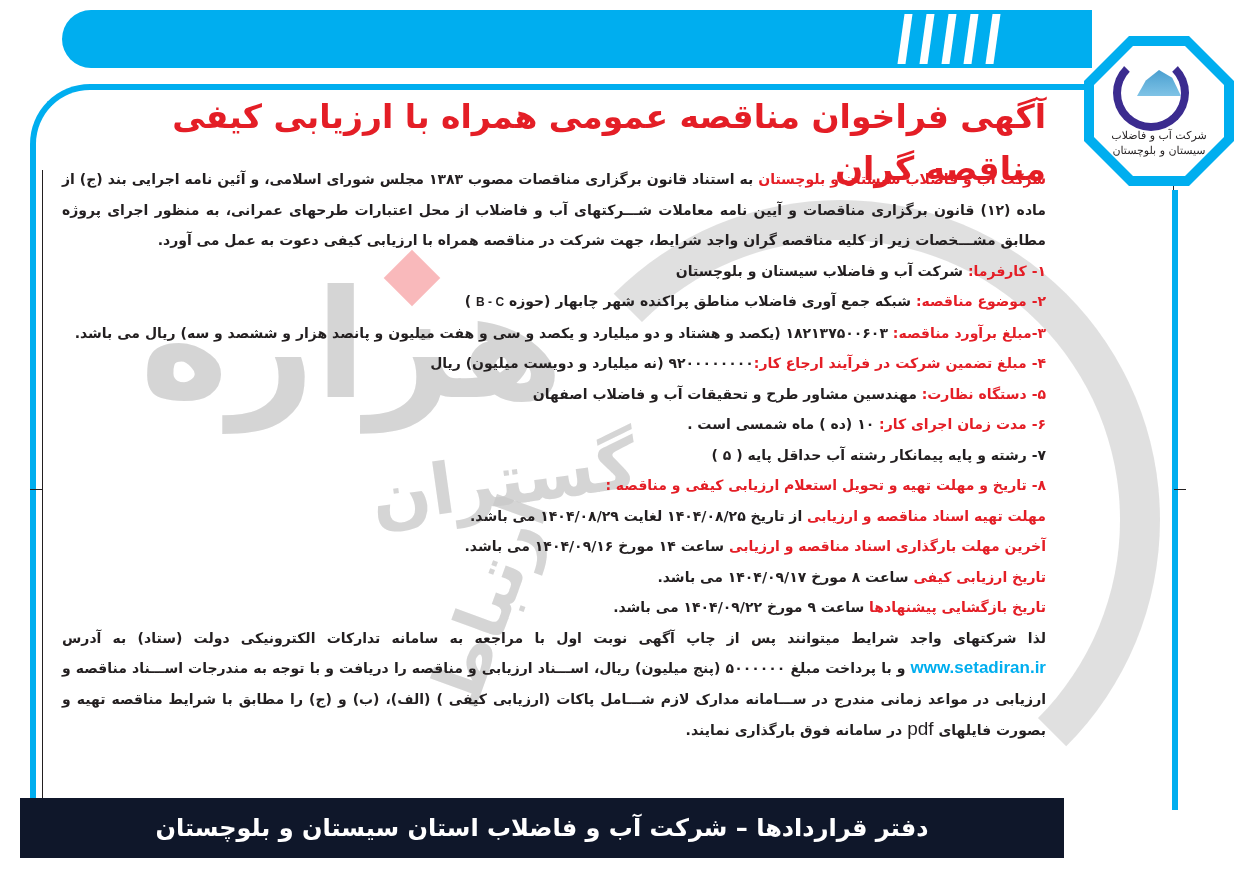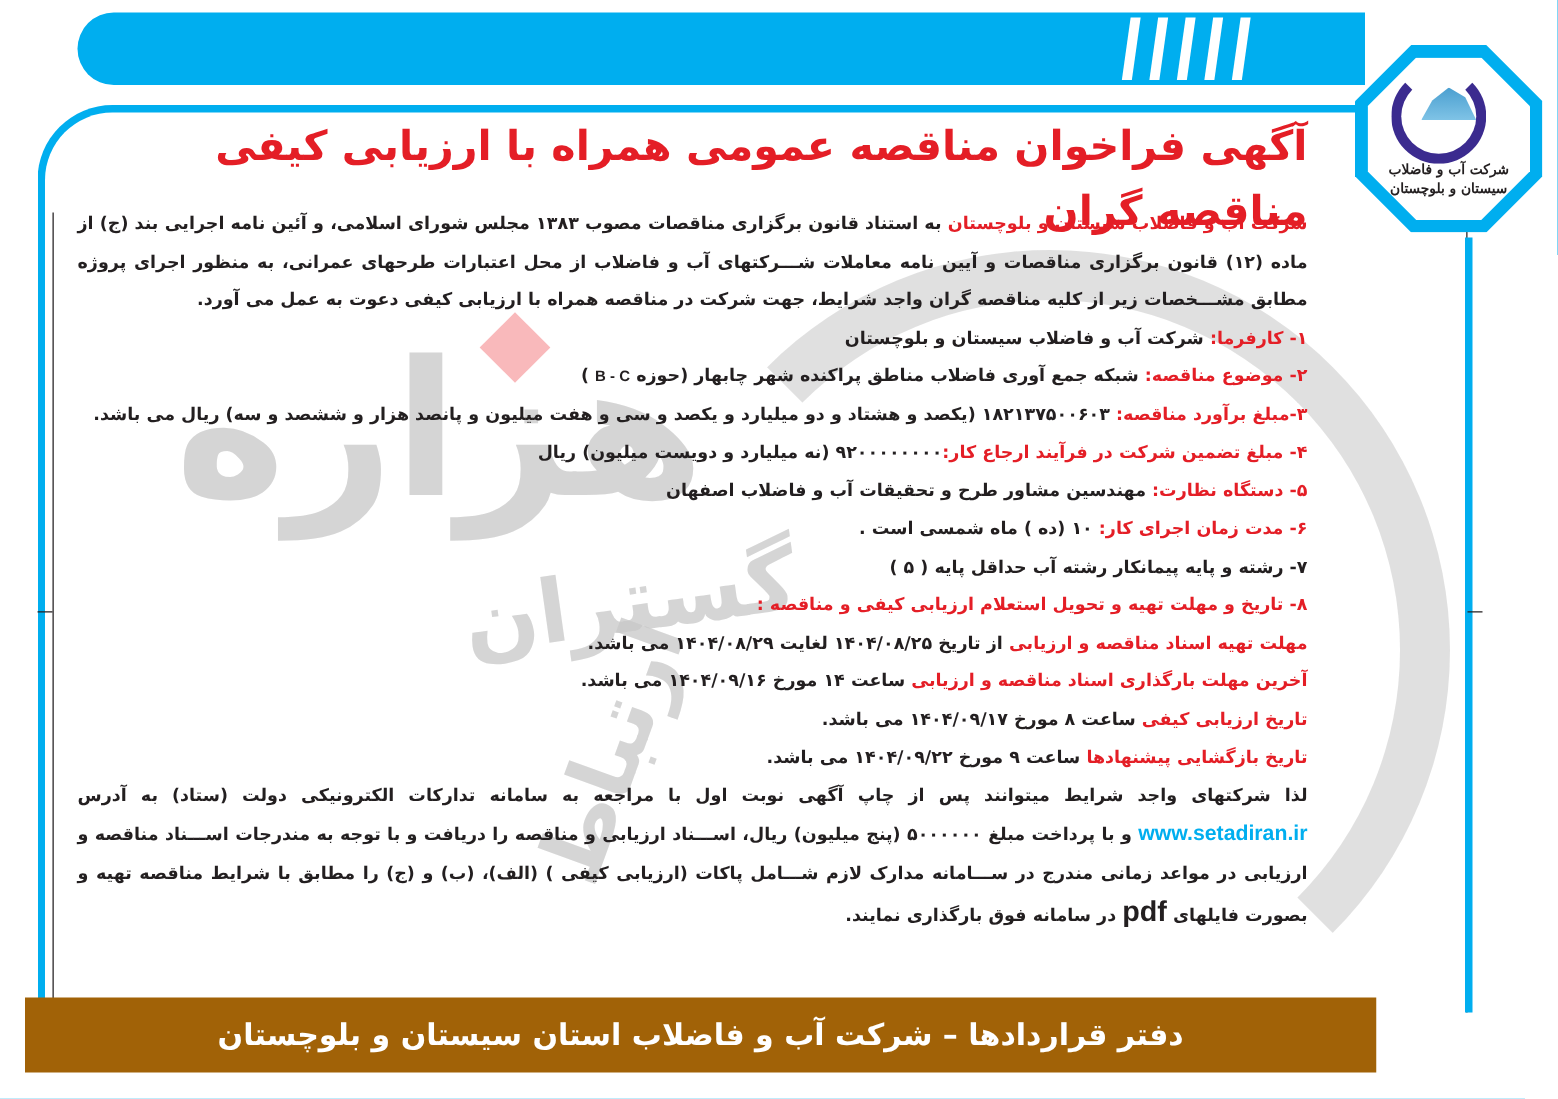--- a/index.html
+++ b/index.html
@@ -49,53 +49,53 @@
     position:absolute; right:57px; top:55px; width:60px; height:60px;
     border:8px solid #3b2b8f; border-top-color:transparent; border-radius:50%;
   }
   .logo-wave {
     position:absolute; right:65px; top:70px; width:44px; height:26px;
     background:linear-gradient(180deg,#4a9fd0,#7fc3e6);
     clip-path:polygon(0 100%,20% 40%,50% 0,80% 30%,100% 100%);
   }
   .logo-text {
     position:absolute; right:28px; top:128px; width:118px; text-align:center;
-    font-family:"DejaVu Serif", serif; font-size:11px; color:#231f20; line-height:15px;font-weight:bold;
+    font-family:"DejaVu Serif", serif; font-size:11px; color:#231f20; line-height:15px;
   }
   .headline {
     position:absolute; left:60px; right:200px; top:91px; text-align:right;
     color:#e41e26; font-weight:bold; font-size:33px; line-height:52px;
   }
   .body {
     position:absolute; left:62px; right:200px; top:164px;
     font-size:14px; line-height:30.5px; font-weight:bold; text-align:justify;
   }
   .body p { margin:0; }
   .red { color:#e41e26; }
   .lbl { color:#e41e26; }
   .url { color:#00aeef; font-family:"Liberation Sans", sans-serif; font-weight:bold; font-size:17px; direction:ltr; unicode-bidi:embed; }
-  .pdf { font-family:"Liberation Sans", sans-serif; font-weight:bold; font-size:23px; }
+  .pdf { font-family:"Liberation Sans", sans-serif; font-weight:normal; font-size:19px; }
   .latin { font-family:"Liberation Sans", sans-serif; font-weight:bold; font-size:12px; }
   .watermark {
     position:absolute; font-weight:bold; color:#c8c8c8; opacity:0.75; pointer-events:none;
   }
   .wm1 { left:140px; top:270px; font-size:150px; line-height:150px; }
   .wm2 { left:370px; top:440px; font-size:70px; transform:rotate(-8deg); }
   .wm3 { left:380px; top:560px; font-size:70px; transform:rotate(-70deg); }
   .wm-arc {
     position:absolute; left:520px; top:200px; width:560px; height:560px; border-radius:50%;
     border:40px solid #c8c8c8; border-left-color:transparent; border-bottom-color:transparent;
     opacity:0.55;
   }
   .wm-diamond {
     position:absolute; left:392px; top:258px; width:40px; height:40px; background:#f7a8aa;
     transform:rotate(45deg); opacity:0.8;
   }
   .footer {
-    position:absolute; left:20px; top:798px; width:1044px; height:60px; background:#a16207;padding-left:37px;
+    position:absolute; left:20px; top:798px; width:1044px; height:60px; background:#0f172a;
   }
   .footer-text {
     position:absolute; left:0; right:0; top:0; line-height:60px; text-align:center;
     color:#ffffff; font-weight:bold; font-size:24px;
   }
 </style>
 </head>
 <body>
 
 <div>

